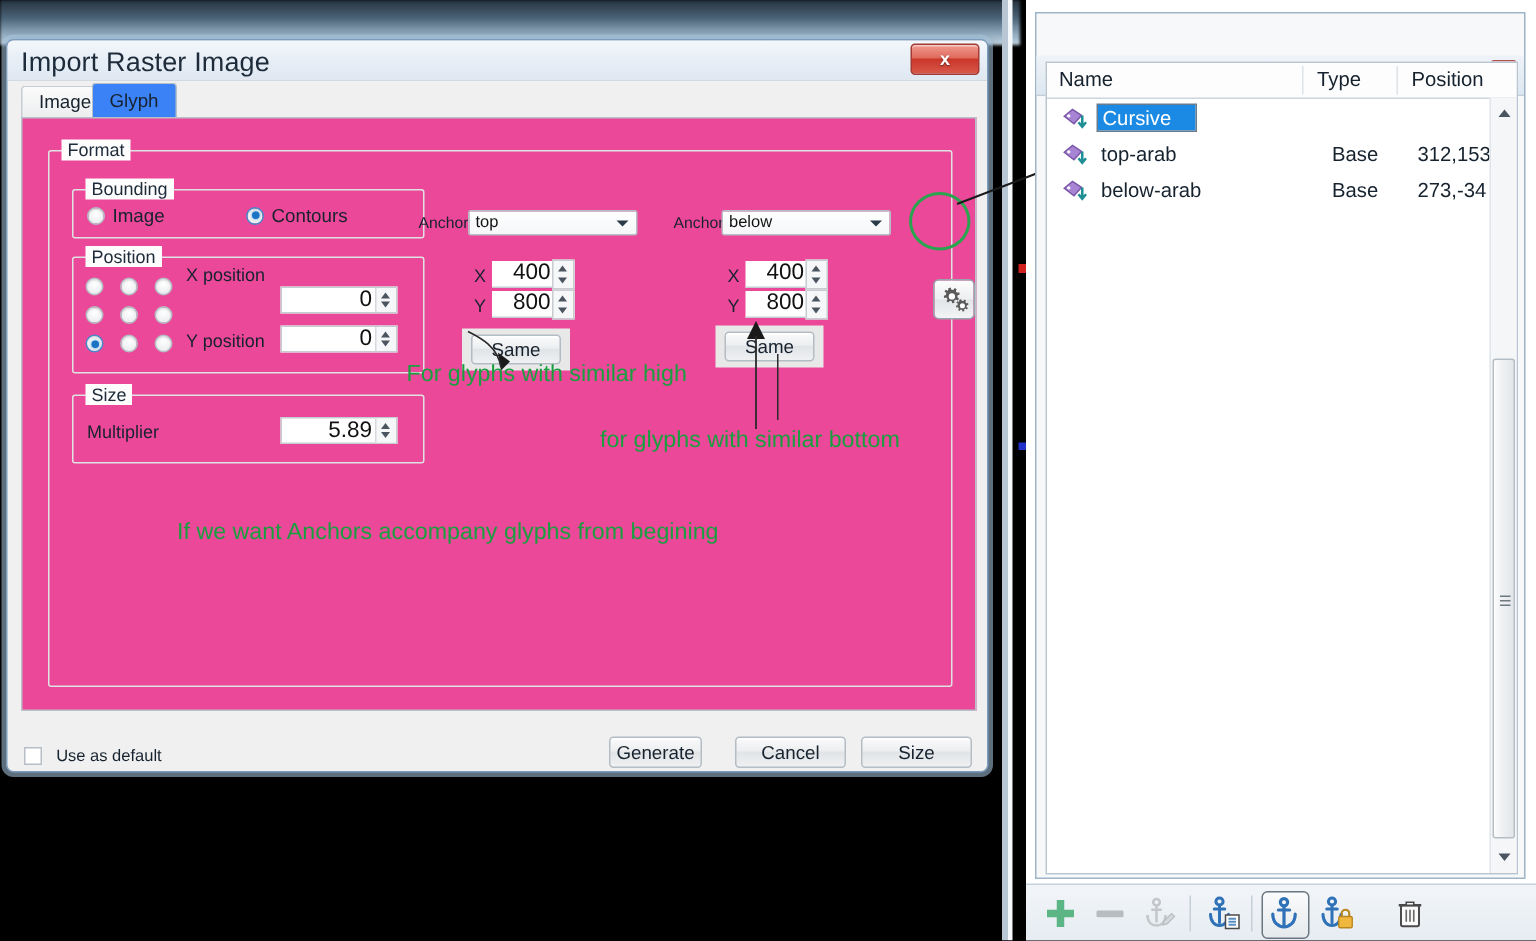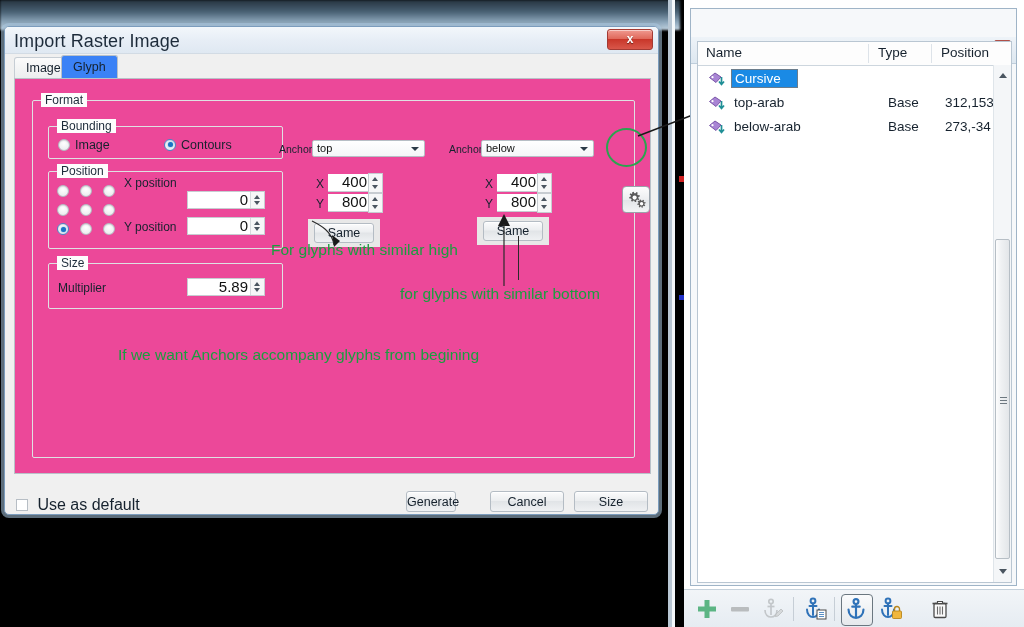--- a/index.html
+++ b/index.html
@@ -355,23 +355,23 @@
         </g>
       </svg>
     </div>
   </div>
 
   <div class="green-ellipse"></div>
 
   <div class="dlg-footer">
     <div style="position:absolute;left:11px;top:13px;">
       <span class="chk"></span>
-      <span style="font-size:16px;color:#16222e;margin-left:5px;vertical-align:middle;">Use as default</span>
-    </div>
-    <span class="btn" style="position:absolute;left:401px;top:9px;width:50px;height:21px;line-height:20px;">Generate</span>
+      <span style="font-size:11px;color:#16222e;margin-left:5px;vertical-align:middle;">Use as default</span>
+    </div>
+    <span class="btn" style="position:absolute;left:401px;top:9px;width:62px;height:21px;line-height:20px;">Generate</span>
     <span class="btn" style="position:absolute;left:485px;top:9px;width:74px;height:21px;line-height:20px;">Cancel</span>
     <span class="btn" style="position:absolute;left:569px;top:9px;width:74px;height:21px;line-height:20px;">Size</span>
   </div>
 </div>
 
 <div class="anno" style="left:271px;top:241px;">For glyphs with similar high</div>
 <div class="anno" style="left:400px;top:285px;">for glyphs with similar bottom</div>
 <div class="anno" style="left:118px;top:346px;">If we want Anchors accompany glyphs from begining</div>
 
 <svg style="position:absolute;left:250px;top:205px;" width="130" height="45">

